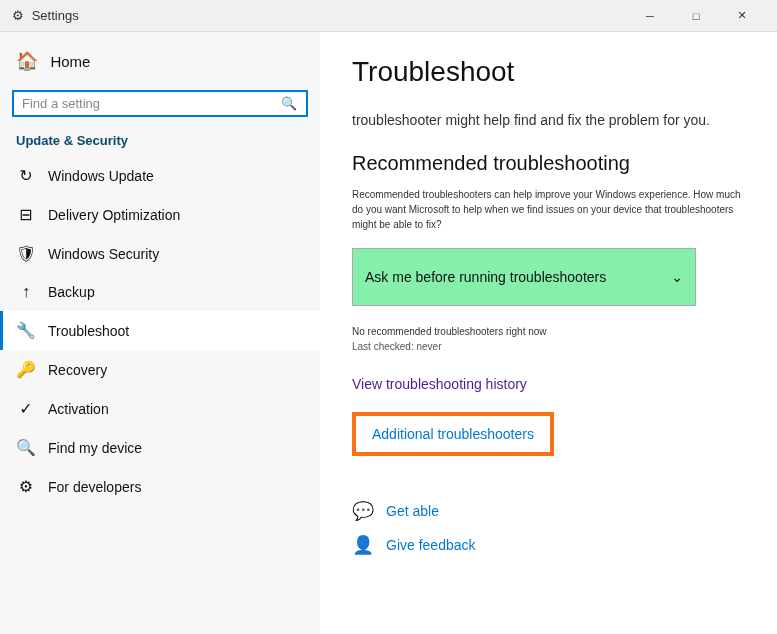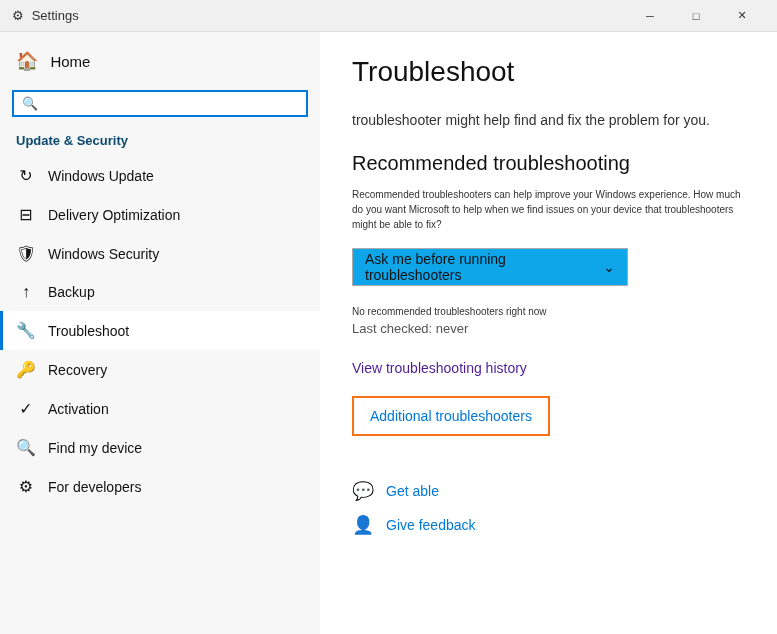--- a/index.html
+++ b/index.html
@@ -159,53 +159,53 @@
       font-size: 10px;
       color: #333;
       margin-bottom: 16px;
       line-height: 1.5;
     }
 
     .dropdown-select {
       display: flex;
       align-items: center;
       border: 1px solid #aaa;
-      padding: 2px 12px;
-      background: #0ea5e9;
-      cursor: pointer;
-      width: 276px;
+      padding: 20px 12px;
+      background: #86efac;
+      cursor: pointer;
+      width: 344px;
       justify-content: space-between;
       margin-bottom: 20px;
       font-size: 14px;
       color: #111;
     }
 
     .status-text {
       font-size: 10px;
       color: #333;
       margin-bottom: 4px;
     }
     .last-checked {
-      font-size: 13px;
+      font-size: 10px;
       color: #555;
       margin-bottom: 24px;
     }
 
     .link-button {
       font-size: 14px;
       color: #4c1d95;
       cursor: pointer;
       text-decoration: none;
       display: inline-block;
       margin-bottom: 20px;
     }
 
     .additional-troubleshooters {
       display: inline-block;
-      border: 2px solid #f97316;
+      border: 4px solid #f97316;
       padding: 10px 16px;
       margin-bottom: 24px;
       cursor: pointer;
     }
     .additional-troubleshooters a {
       font-size: 14px;
       color: #0078d7;
       text-decoration: none;
     }
 
@@ -250,20 +250,21 @@
 <div class="app-body">
 
   <div class="sidebar">
 
     <div class="sidebar-home">
       <span class="icon">🏠</span>
       <span>Home</span>
     </div>
 
     <div class="search-box">
+      <input type="text" placeholder="Find a setting" style="">
       <span class="search-icon">🔍</span>
     </div>
 
     <div class="sidebar-section-title">Update &amp; Security</div>
 
     <div class="sidebar-item">
       <span class="icon">↻</span>
       <span>Windows Update</span>
     </div>
 

